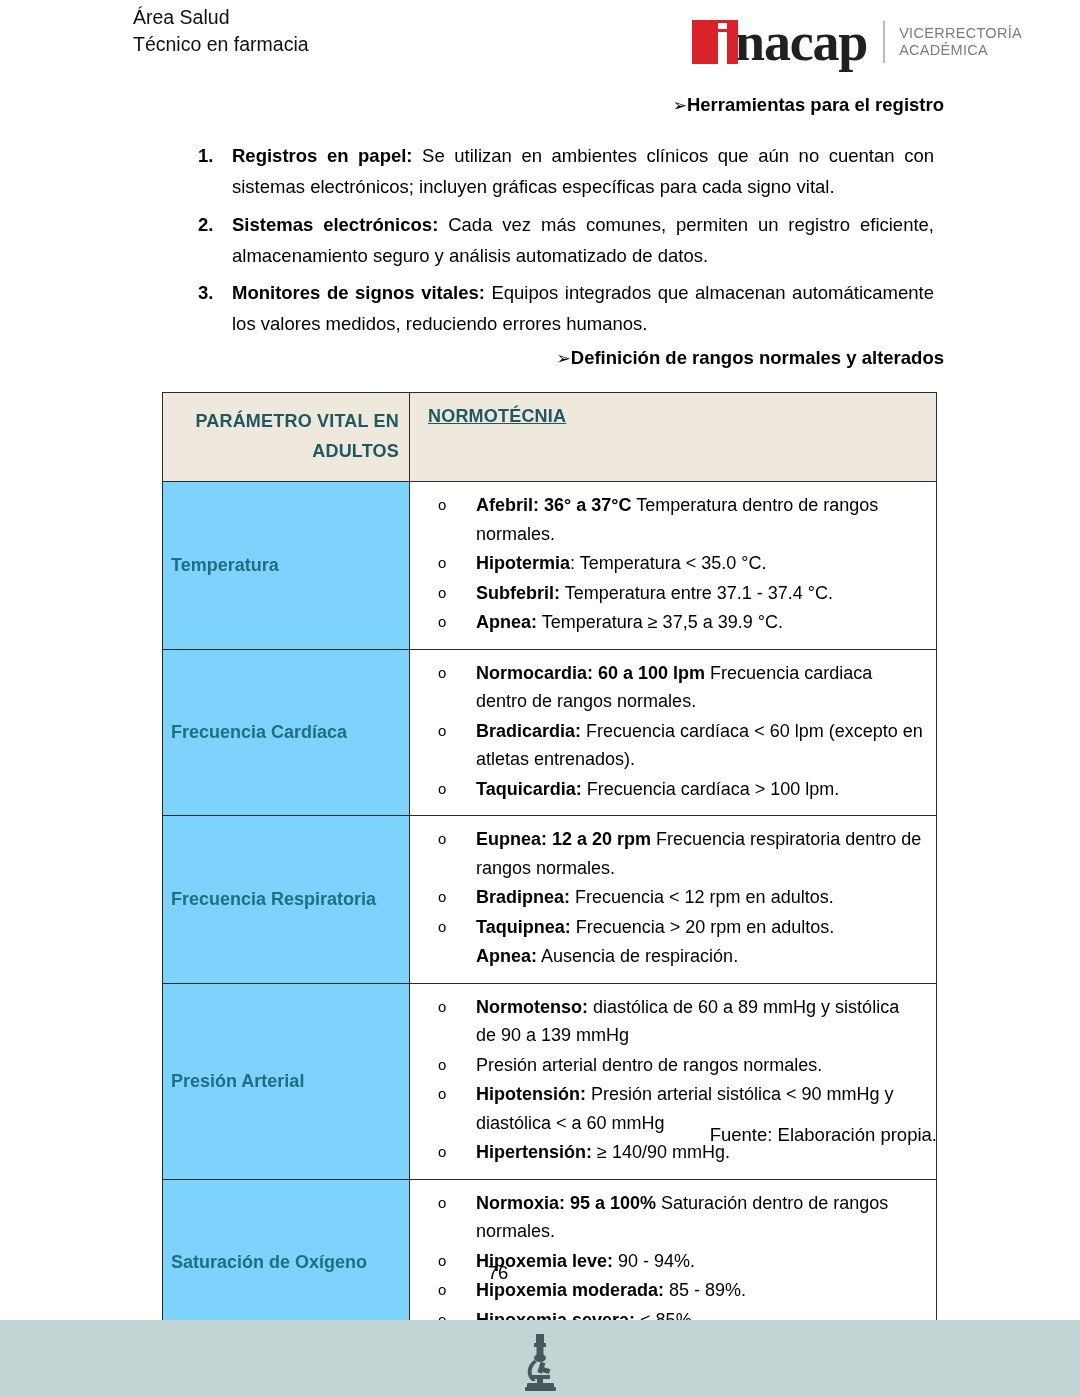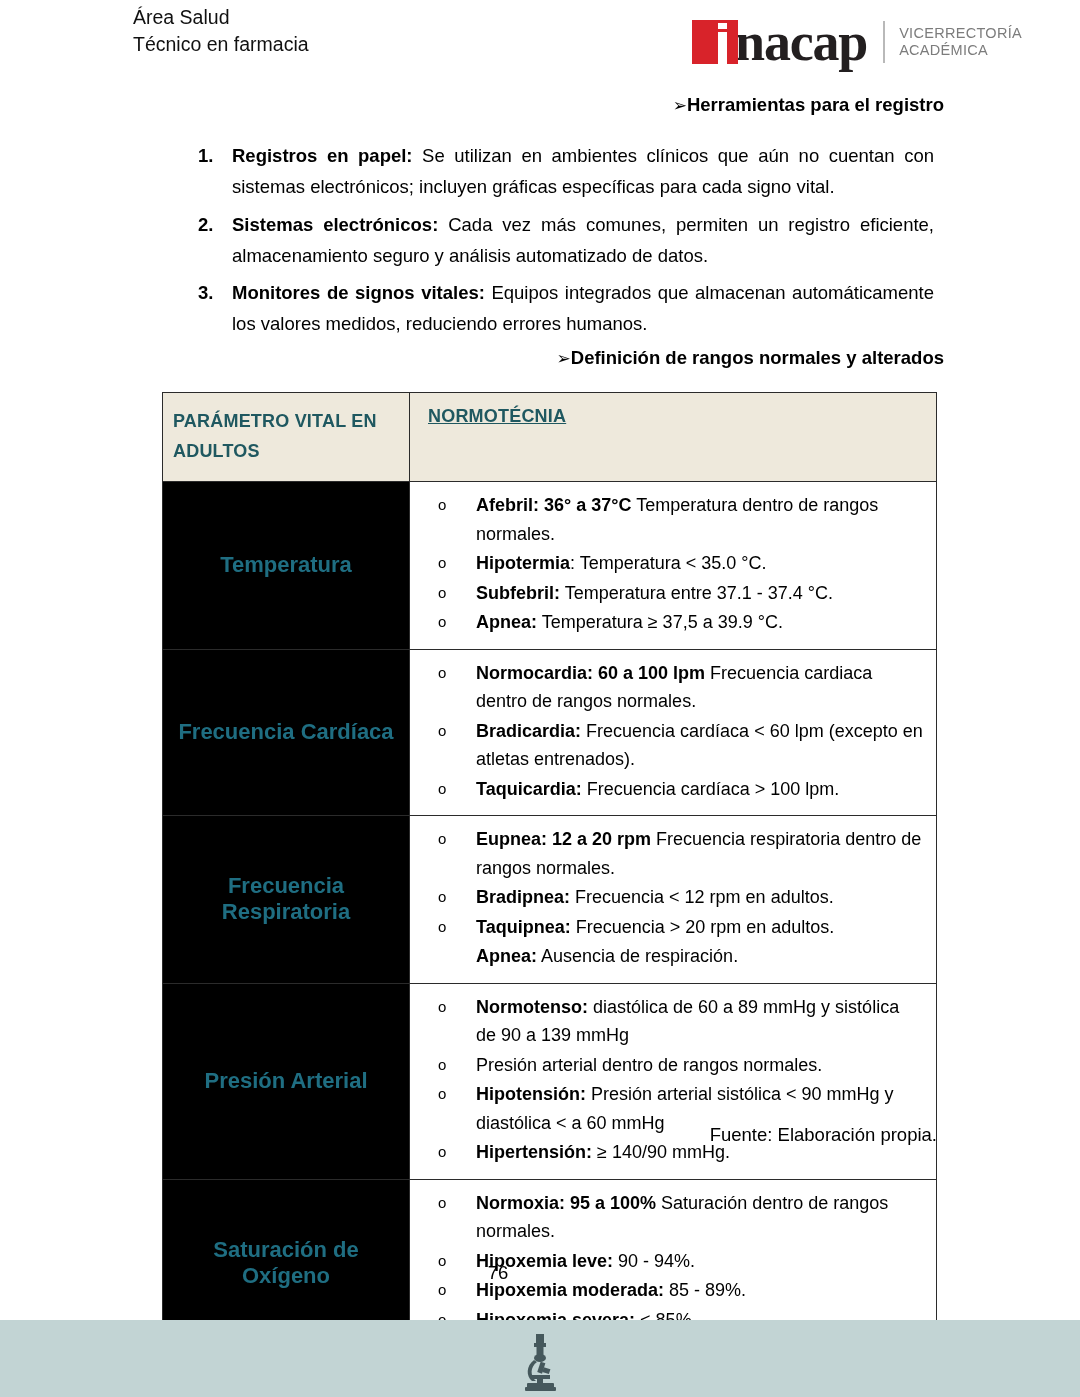--- a/index.html
+++ b/index.html
@@ -156,36 +156,36 @@
   }
   .vt-table th {
     background: #EEE9DC;
     color: #1F5860;
     font-weight: bold;
     font-size: 18px;
     letter-spacing: .2px;
   }
   th.h-param {
     width: 226px;
-    text-align: left;
+    text-align: right;
     padding: 13px 10px 15px 10px;
     line-height: 30px;
   }
   th.h-normo {
     text-align: left;
     padding: 13px 10px 15px 18px;
     vertical-align: top;
     text-decoration: underline;
   }
   td.param {
-    background: #000000;
+    background: #7dd3fc;
     color: #1F6E82;
     font-weight: bold;
-    text-align: center;
-    font-size: 22px;
+    text-align: left;
+    font-size: 18px;
     padding: 6px 8px;
   }
   td.normo {
     background: #ffffff;
     padding: 9px 12px 11px 14px;
     vertical-align: top;
   }
 
   ul.olist {
     list-style: none;

